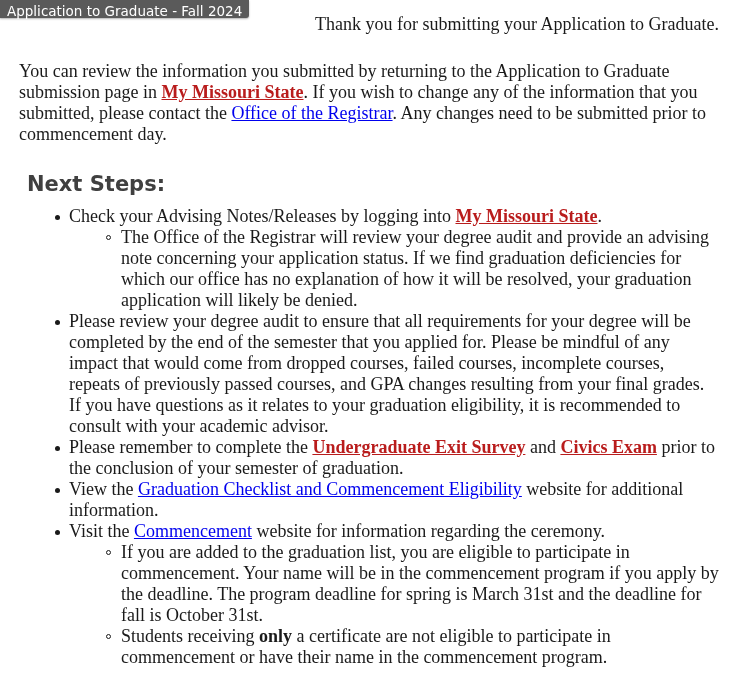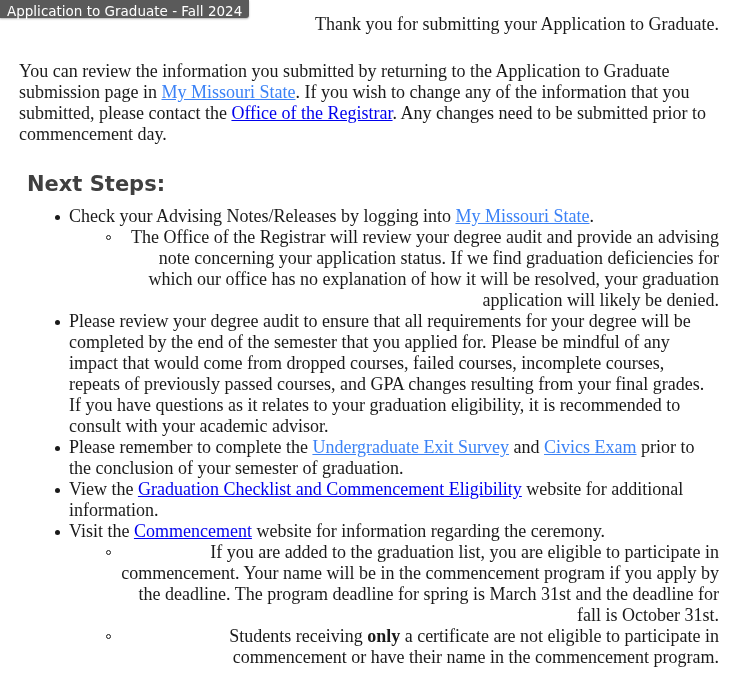--- a/index.html
+++ b/index.html
@@ -17,27 +17,27 @@
     font-size: 21px; font-weight: bold; margin: 26px 0 0 8px; line-height: 26px; color: #404040;
   }
   ul { margin: 0; padding: 0; list-style: none; }
   ul.steps { margin-top: 9px; padding-left: 50px; }
   ul.steps > li { position: relative; }
   ul.steps > li::before {
     content: ""; position: absolute; left: -14px; top: 9px;
     width: 5px; height: 5px; border-radius: 50%; background: #1a1a1a;
   }
   ul.sub { padding-left: 52px; }
-  ul.sub > li { position: relative; text-align: right; }
+  ul.sub > li { position: relative; }
   ul.sub > li::before {
     content: ""; position: absolute; left: -15px; top: 8px;
     width: 5px; height: 5px; border-radius: 50%; border: 1px solid #1a1a1a; box-sizing: border-box;
   }
   a { text-decoration: underline; }
-  a.visited { color: #3b82f6; }
+  a.visited { color: #b91c1c; font-weight: bold; }
   a.unvisited { color: #0000ee; }
   .tooltip {
     position: absolute; left: 0; top: 0; height: 18px;
     background: #5a5a5a; color: #ffffff;
     font-family: "DejaVu Sans", "Liberation Sans", sans-serif; font-size: 13.5px;
     line-height: 23px; padding: 0 7px; border-bottom-right-radius: 3px;
     box-shadow: 0 1px 2px rgba(0,0,0,0.3); z-index: 10; white-space: nowrap;
   }
 </style>
 </head>

